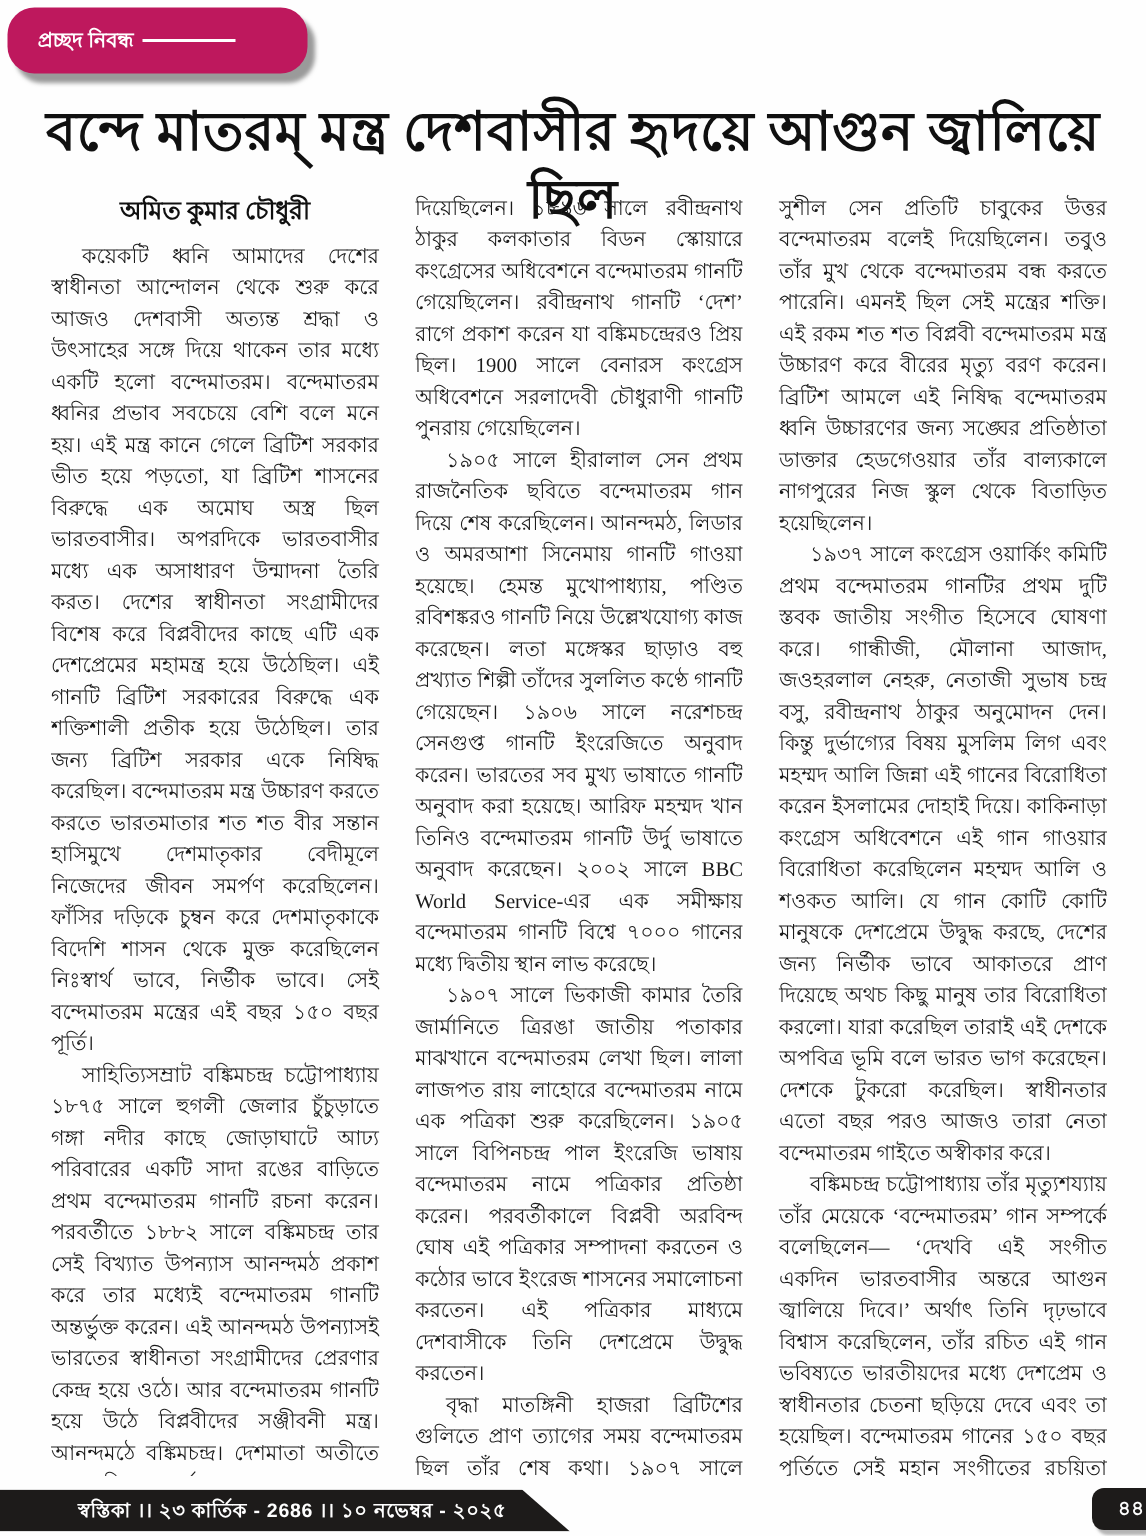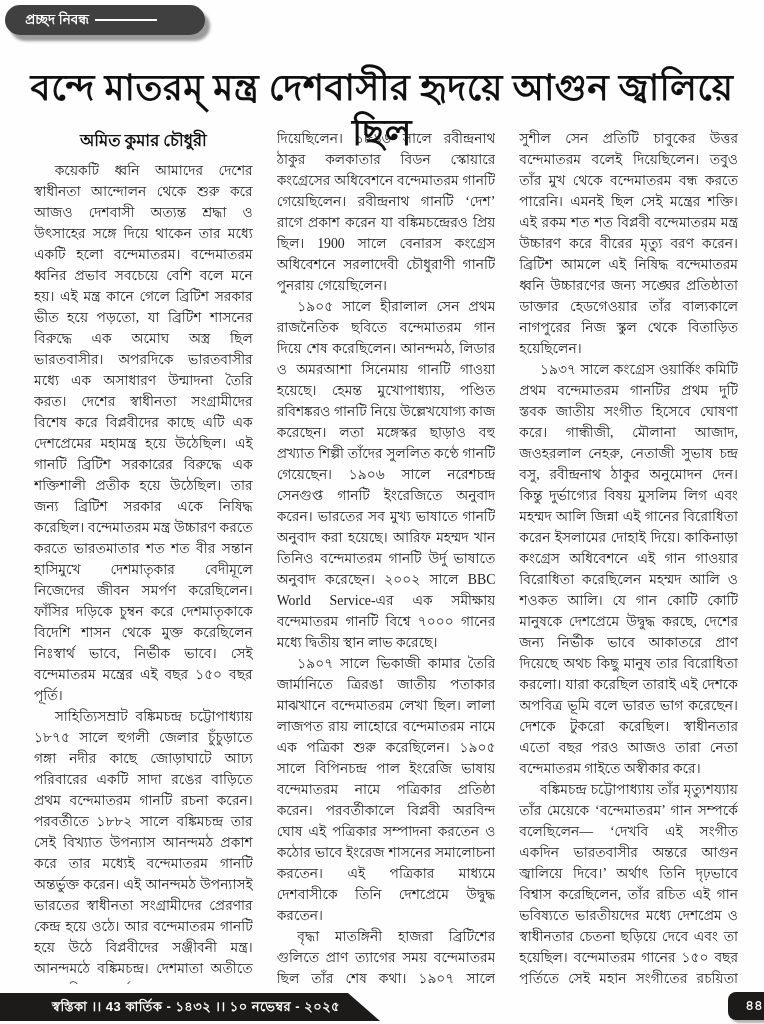--- a/index.html
+++ b/index.html
@@ -11,22 +11,22 @@
   .page{
     position:relative;
     width:764px;height:1024px;
     background:#fefefe;
     overflow:hidden;
   }
 
   
   .header-pill{
     position:absolute;left:5px;top:5px;
-    width:200px;height:30px;
-    background:#404040;
+    width:200px;height:44px;
+    background:#be185d;
     border-radius:18px;
     box-shadow:5px 6px 3px rgba(120,120,120,0.75);
     display:flex;align-items:center;justify-content:flex-end;
     padding-right:48px;box-sizing:border-box;
   }
   .pill-label{
     color:#ffffff;font-weight:bold;font-size:13.5px;
     font-family:"Liberation Sans","DejaVu Sans",sans-serif;
     white-space:nowrap;margin-right:6px;
   }
@@ -119,18 +119,18 @@
 
     <div class="col">
       <p class="para cont">সুশীল সেন প্রতিটি চাবুকের উত্তর বন্দেমাতরম বলেই দিয়েছিলেন। তবুও তাঁর মুখ থেকে বন্দেমাতরম বন্ধ করতে পারেনি। এমনই ছিল সেই মন্ত্রের শক্তি। এই রকম শত শত বিপ্লবী বন্দেমাতরম মন্ত্র উচ্চারণ করে বীরের মৃত্যু বরণ করেন। ব্রিটিশ আমলে এই নিষিদ্ধ বন্দেমাতরম ধ্বনি উচ্চারণের জন্য সঙ্ঘের প্রতিষ্ঠাতা ডাক্তার হেডগেওয়ার তাঁর বাল্যকালে নাগপুরের নিজ স্কুল থেকে বিতাড়িত হয়েছিলেন।</p>
       <p class="para">১৯৩৭ সালে কংগ্রেস ওয়ার্কিং কমিটি প্রথম বন্দেমাতরম গানটির প্রথম দুটি স্তবক জাতীয় সংগীত হিসেবে ঘোষণা করে। গান্ধীজী, মৌলানা আজাদ, জওহরলাল নেহরু, নেতাজী সুভাষ চন্দ্র বসু, রবীন্দ্রনাথ ঠাকুর অনুমোদন দেন। কিন্তু দুর্ভাগ্যের বিষয় মুসলিম লিগ এবং মহম্মদ আলি জিন্না এই গানের বিরোধিতা করেন ইসলামের দোহাই দিয়ে। কাকিনাড়া কংগ্রেস অধিবেশনে এই গান গাওয়ার বিরোধিতা করেছিলেন মহম্মদ আলি ও শওকত আলি। যে গান কোটি কোটি মানুষকে দেশপ্রেমে উদ্বুদ্ধ করছে, দেশের জন্য নির্ভীক ভাবে আকাতরে প্রাণ দিয়েছে অথচ কিছু মানুষ তার বিরোধিতা করলো। যারা করেছিল তারাই এই দেশকে অপবিত্র ভূমি বলে ভারত ভাগ করেছেন। দেশকে টুকরো করেছিল। স্বাধীনতার এতো বছর পরও আজও তারা নেতা বন্দেমাতরম গাইতে অস্বীকার করে।</p>
       <p class="para">বঙ্কিমচন্দ্র চট্টোপাধ্যায় তাঁর মৃত্যুশয্যায় তাঁর মেয়েকে ‘বন্দেমাতরম’ গান সম্পর্কে বলেছিলেন— ‘দেখবি এই সংগীত একদিন ভারতবাসীর অন্তরে আগুন জ্বালিয়ে দিবে।’ অর্থাৎ তিনি দৃঢ়ভাবে বিশ্বাস করেছিলেন, তাঁর রচিত এই গান ভবিষ্যতে ভারতীয়দের মধ্যে দেশপ্রেম ও স্বাধীনতার চেতনা ছড়িয়ে দেবে এবং তা হয়েছিল। বন্দেমাতরম গানের ১৫০ বছর পূর্তিতে সেই মহান সংগীতের রচয়িতা দ্রষ্টা বঙ্কিমচন্দ্র চট্টোপাধ্যায়কে জানাই শত শত প্রণাম।  □</p>
     </div>
 
   </div>
 
   <div class="footer-ribbon">
-    <span>স্বস্তিকা ।। 43 কার্তিক - ১৪৩২ ।। ১০ নভেম্বর - ২০২৫</span>
+    <span>স্বস্তিকা ।। ২৩ কার্তিক - 2686 ।। ১০ নভেম্বর - ২০২৫</span>
   </div>
 
   <div class="page-badge">৪৪</div>
 
 </div>
 
 </body></html>

